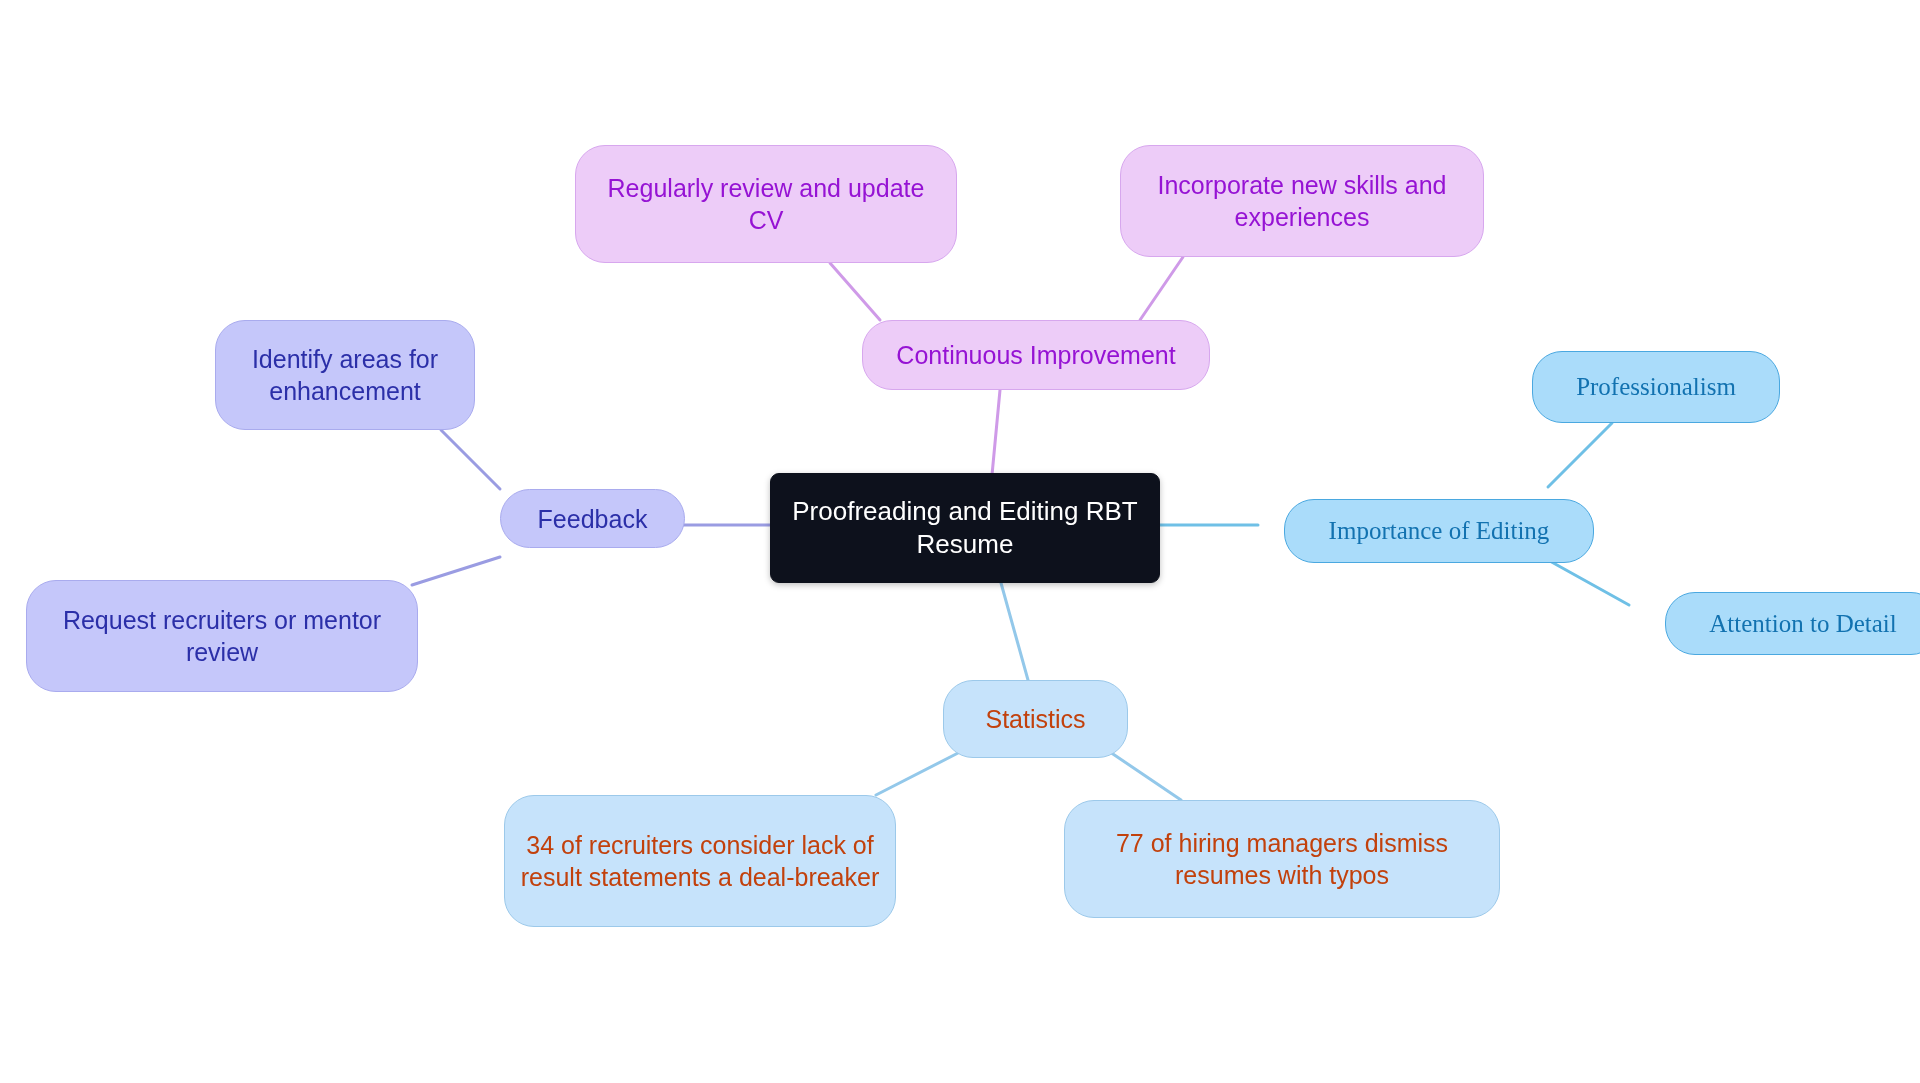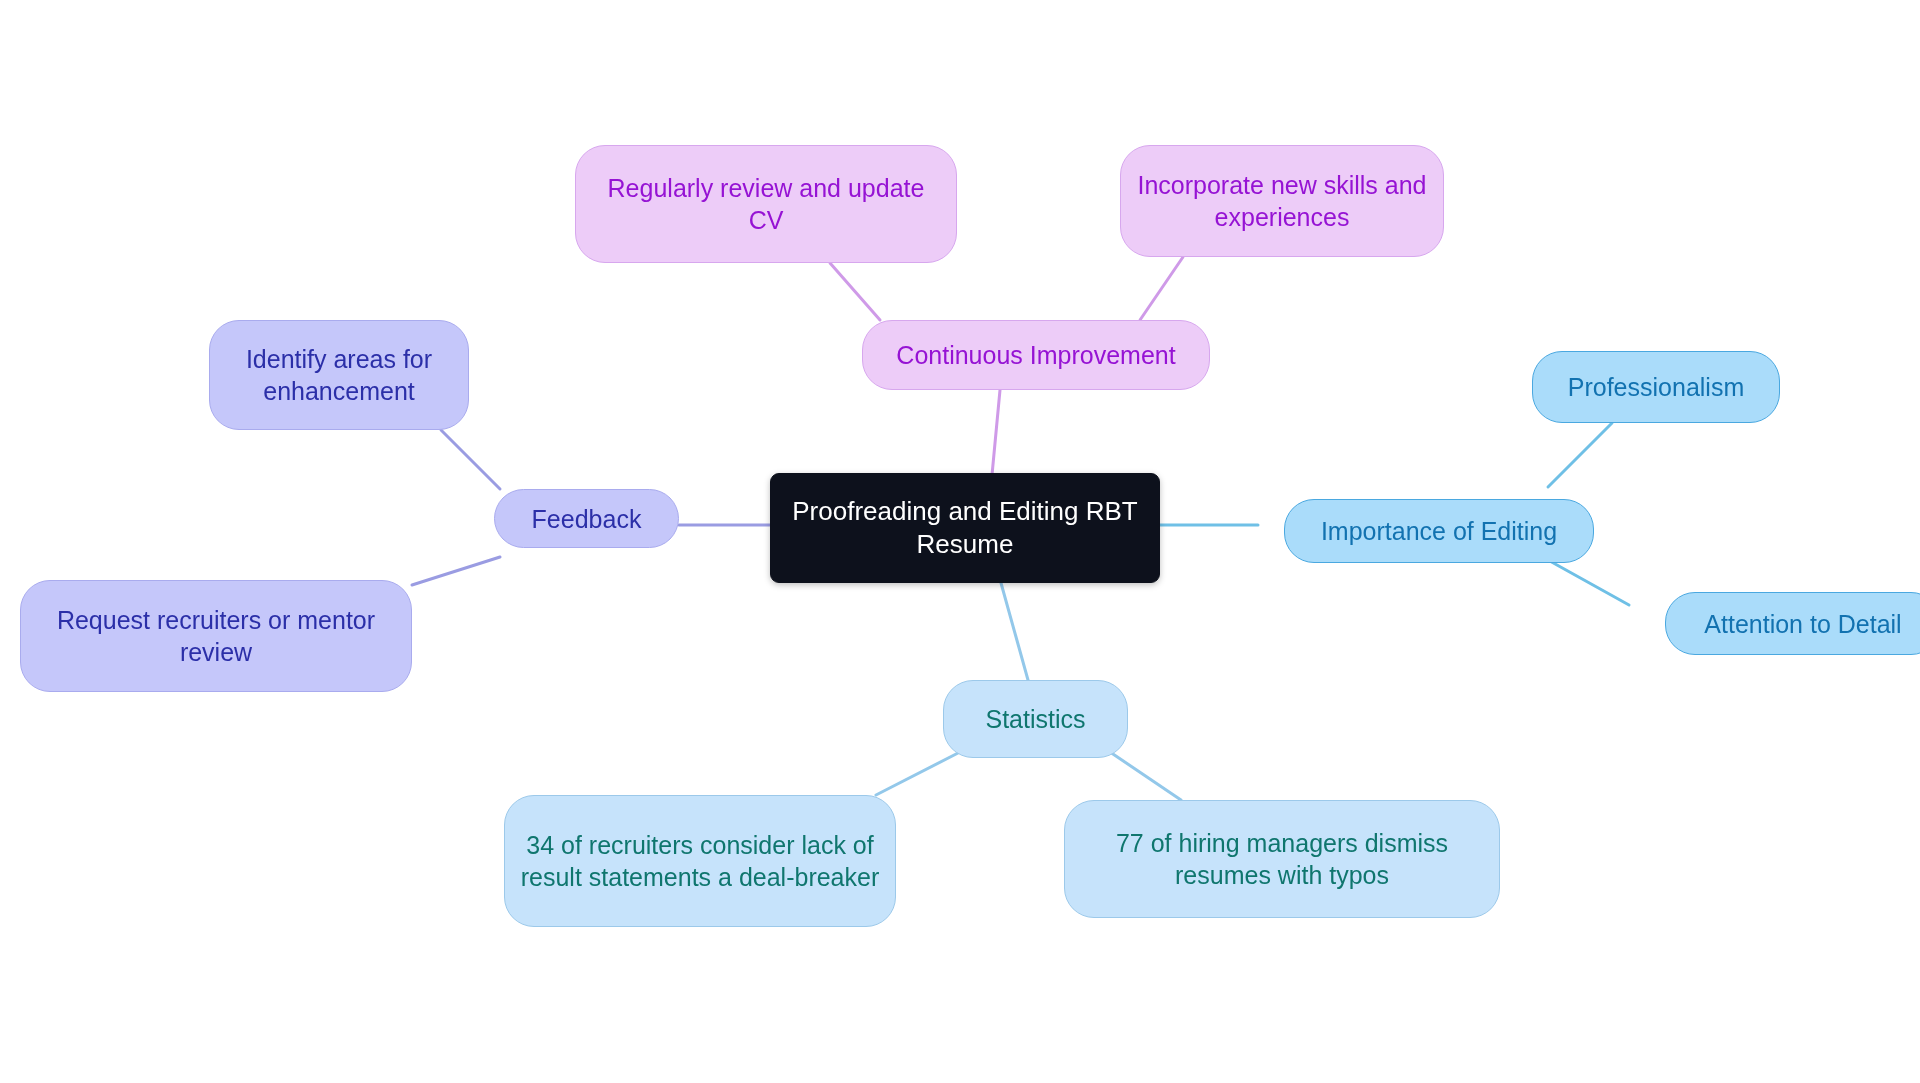--- a/index.html
+++ b/index.html
@@ -53,31 +53,33 @@
     background: #edccf8;
     border-color: #d7a7ee;
     color: #9613d4;
     font-size: 25px;
   }
   .node-indigo {
     background: #c5c7fa;
     border-color: #a9abee;
     color: #2b2fa8;
     font-size: 25px;
+    margin-left: 6px;
   }
   .node-blue-mid {
     background: #aadcfa;
     border-color: #4aa8e0;
     color: #1272b0;
     font-size: 25px;
+    font-family: Liberation Serif, serif;
   }
   .node-blue-light {
     background: #c6e3fb;
     border-color: #9cc9ea;
-    color: #0f766e;
+    color: #c2410c;
     font-size: 25px;
   }
 </style>
 </head>
 <body>
 
 <div id="mindmap-root">
   <svg class="edge-layer" viewBox="0 0 1920 1083" preserveAspectRatio="none" id="edge-layer">
       <path d="M 992 475 L 1000 390" stroke="#cf9ae8" stroke-width="3" fill="none" stroke-linecap="round"></path>
       <path d="M 880 320 L 830 263" stroke="#cf9ae8" stroke-width="3" fill="none" stroke-linecap="round"></path>
@@ -89,21 +91,21 @@
       <path d="M 1548 487 L 1612 423" stroke="#6fc0e6" stroke-width="3" fill="none" stroke-linecap="round"></path>
       <path d="M 1548 560 L 1629 605" stroke="#6fc0e6" stroke-width="3" fill="none" stroke-linecap="round"></path>
       <path d="M 1001 583 L 1028 680" stroke="#93c8ea" stroke-width="3" fill="none" stroke-linecap="round"></path>
       <path d="M 960 752 L 876 795" stroke="#93c8ea" stroke-width="3" fill="none" stroke-linecap="round"></path>
       <path d="M 1110 752 L 1181 800" stroke="#93c8ea" stroke-width="3" fill="none" stroke-linecap="round"></path>
     </svg>
   <div id="node-layer">
       <div class="node node-root" style="left: 770px; top: 473px; width: 390px; height: 110px; border-radius: 9px;"><span>Proofreading and Editing RBT Resume</span></div>
       <div class="node node-purple" style="left: 862px; top: 320px; width: 348px; height: 70px; text-align: center;"><span>Continuous Improvement</span></div>
       <div class="node node-purple" style="left: 575px; top: 145px; width: 382px; height: 118px;"><span>Regularly review and update CV</span></div>
-      <div class="node node-purple" style="left: 1120px; top: 145px; width: 324px; height: 112px;"><span>Incorporate new skills and experiences</span></div>
+      <div class="node node-purple" style="left: 1120px; top: 145px; width: 364px; height: 112px;"><span>Incorporate new skills and experiences</span></div>
       <div class="node node-indigo" style="left: 494px; top: 489px; width: 185px; height: 59px;"><span>Feedback</span></div>
       <div class="node node-indigo" style="left: 209px; top: 320px; width: 260px; height: 110px;"><span>Identify areas for enhancement</span></div>
       <div class="node node-indigo" style="left: 20px; top: 580px; width: 392px; height: 112px;"><span>Request recruiters or mentor review</span></div>
       <div class="node node-blue-mid" style="left: 1284px; top: 487px; width: 310px; height: 64px; margin-top: 12px;"><span>Importance of Editing</span></div>
       <div class="node node-blue-mid" style="left: 1532px; top: 351px; width: 248px; height: 72px;"><span>Professionalism</span></div>
       <div class="node node-blue-mid" style="left: 1641px; top: 592px; width: 276px; height: 63px; margin-left: 24px;"><span>Attention to Detail</span></div>
       <div class="node node-blue-light" style="left: 943px; top: 680px; width: 185px; height: 78px;"><span>Statistics</span></div>
       <div class="node node-blue-light" style="left: 504px; top: 795px; width: 392px; height: 132px;"><span>34 of recruiters consider lack of result statements a deal-breaker</span></div>
       <div class="node node-blue-light" style="left: 1064px; top: 800px; width: 436px; height: 118px;"><span>77 of hiring managers dismiss resumes with typos</span></div>
     </div>

